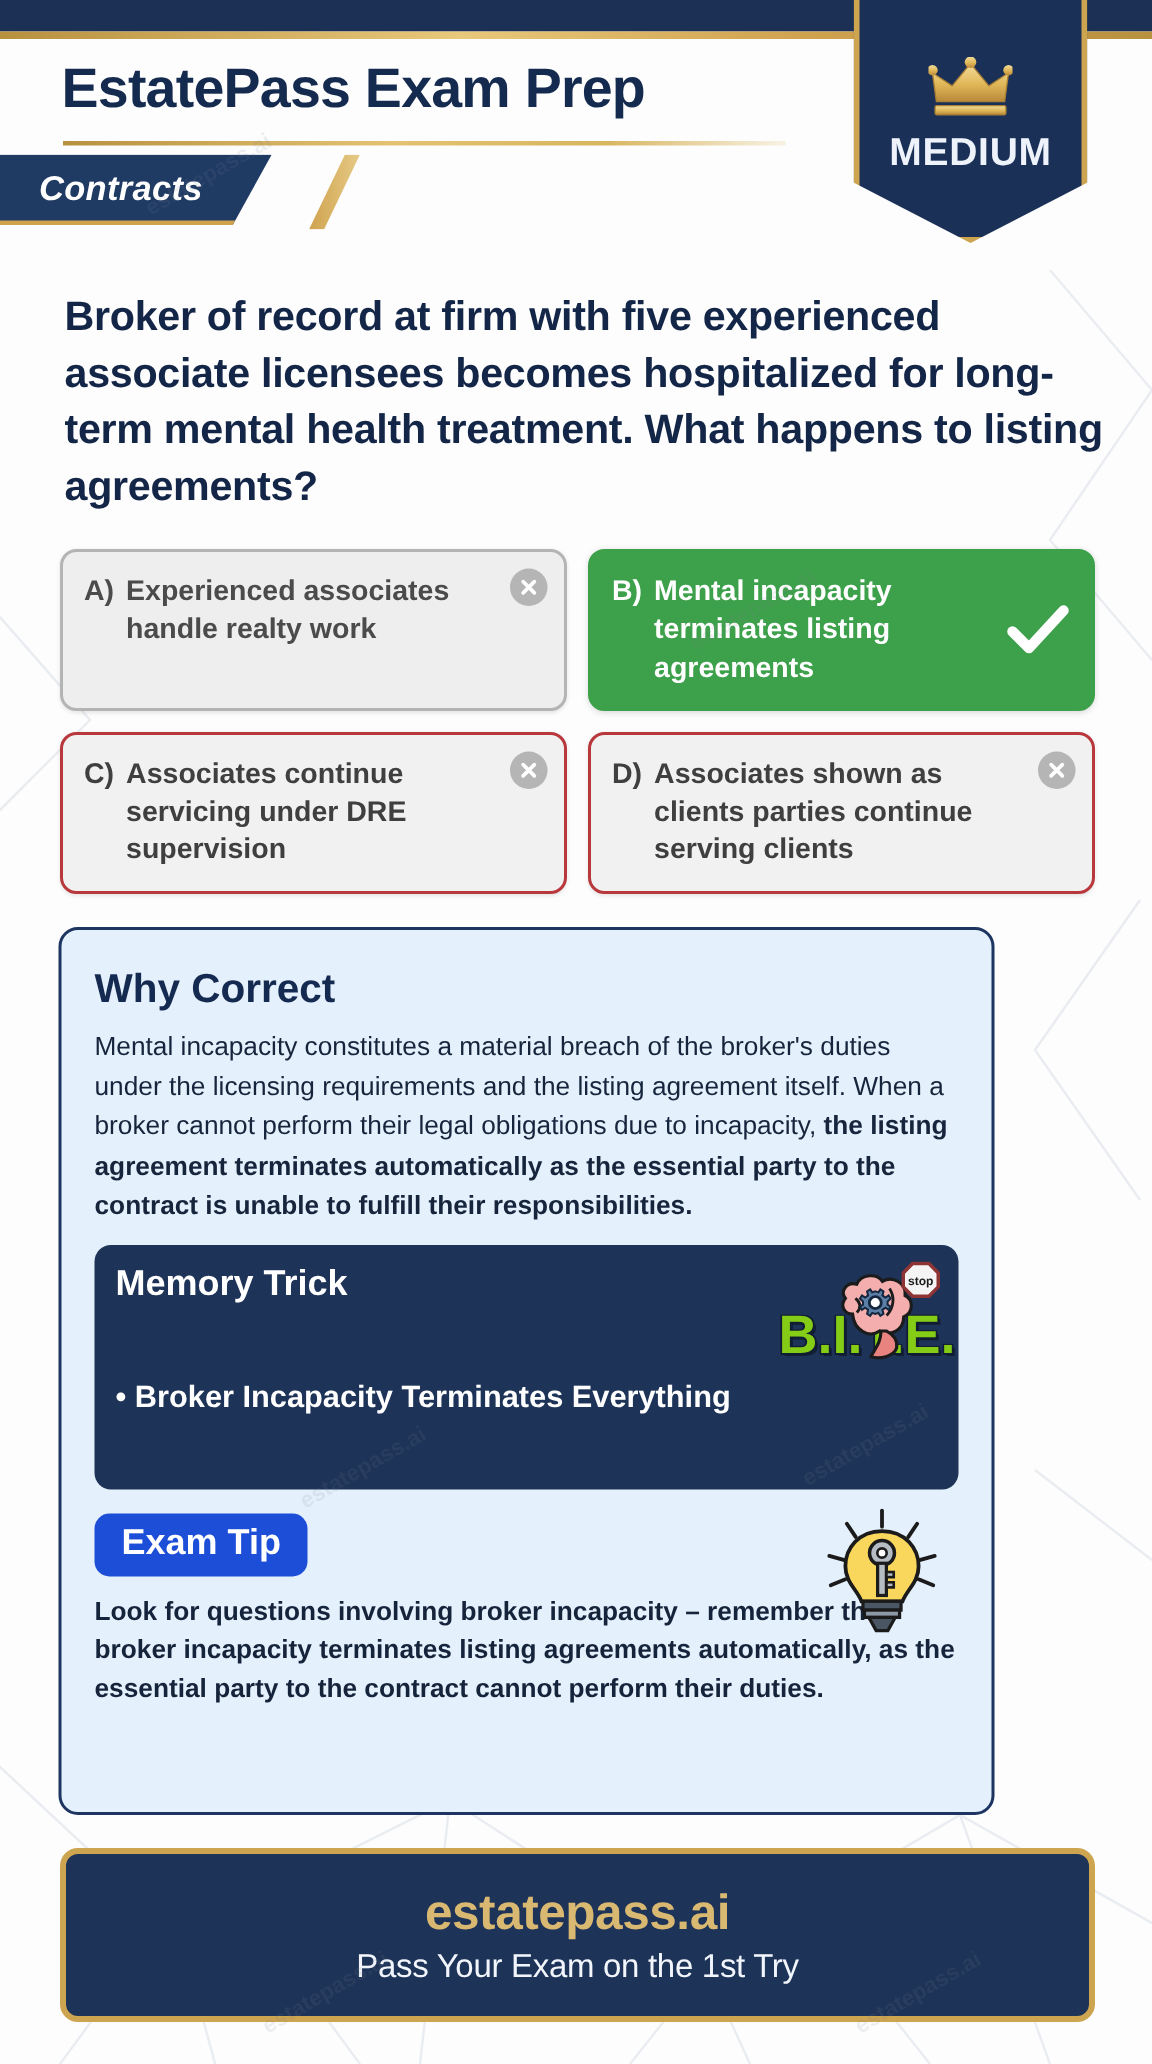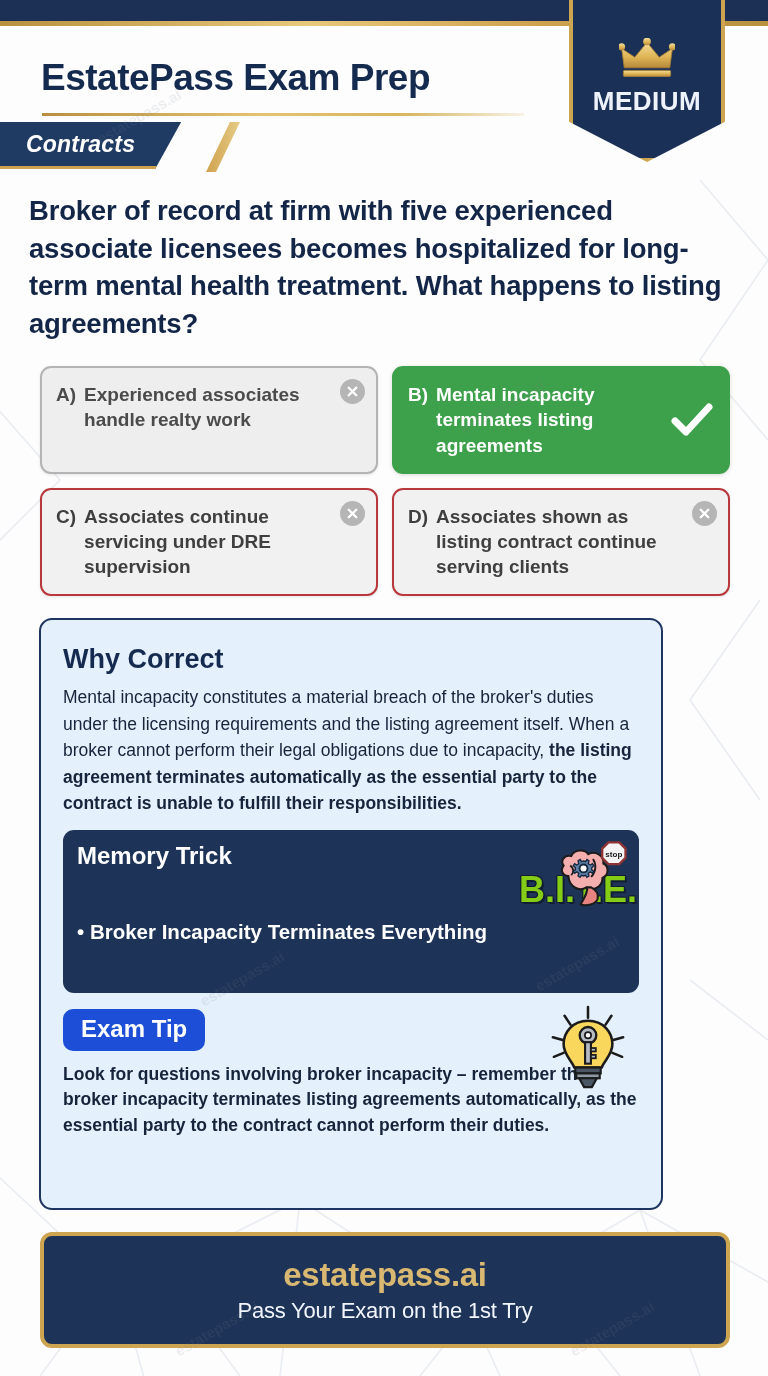--- a/index.html
+++ b/index.html
@@ -29,21 +29,21 @@
     background: #1b3054; z-index: 3;
   }
   .top-gold {
     position: absolute; top: 21px; left: 0; width: 768px; height: 5px;
     background: linear-gradient(90deg,#b8913f,#e8c87a 40%,#cfa24e 70%,#b8913f);
     z-index: 3;
   }
 
   
   .header {
-    position: absolute; top: 37px; left: 0; width: 732px; height: 152px;
+    position: absolute; top: 18px; left: 0; width: 732px; height: 152px;
     z-index: 4;
   }
   .brand-title {
     position: absolute; left: 41px; top: 20px;
     font-size: 37px; font-weight: bold; color: #142a4e;
     letter-spacing: -0.5px;
   }
   .gold-rule {
     position: absolute; left: 42px; top: 76px; width: 482px; height: 3px;
     background: linear-gradient(90deg,#b8913f 0%,#e3c272 45%,#d8b65f 75%,rgba(216,182,95,0.15) 100%);
@@ -82,21 +82,21 @@
   }
   .crown { width: 56px; height: 42px; }
   .badge-label {
     margin-top: 6px;
     color: #eef3fb; font-size: 26px; font-weight: bold;
     letter-spacing: 0.5px;
   }
 
   
   .question {
-    position: absolute; left: 29px; top: 192px; width: 696px;
+    position: absolute; left: 43px; top: 192px; width: 696px;
     font-size: 27.5px; font-weight: bold; line-height: 1.37;
     color: #132648; letter-spacing: -0.2px;
     z-index: 4;
   }
 
   
   .options {
     position: absolute; left: 40px; top: 366px; width: 690px;
     display: grid; grid-template-columns: 338px 338px;
     gap: 14px; z-index: 4;
@@ -308,21 +308,21 @@
       <span class="otext">Associates continue servicing under DRE supervision</span>
       <span class="mark-x">
         <svg width="15" height="15" viewBox="0 0 16 16">
             <path d="M4 4 L12 12 M12 4 L4 12" stroke="#ffffff" stroke-width="2.6" stroke-linecap="round"></path>
           </svg>
       </span>
     </div>
 
     <div class="opt opt-wrong-red">
       <span class="letter">D)</span>
-      <span class="otext">Associates shown as listing contract continue serving clients</span>
+      <span class="otext">Associates shown as clients parties continue serving clients</span>
       <span class="mark-x">
         <svg width="15" height="15" viewBox="0 0 16 16">
             <path d="M4 4 L12 12 M12 4 L4 12" stroke="#ffffff" stroke-width="2.6" stroke-linecap="round"></path>
           </svg>
       </span>
     </div>
   </div>
 
   <div class="explain">
     <div class="why-title">Why Correct</div>

